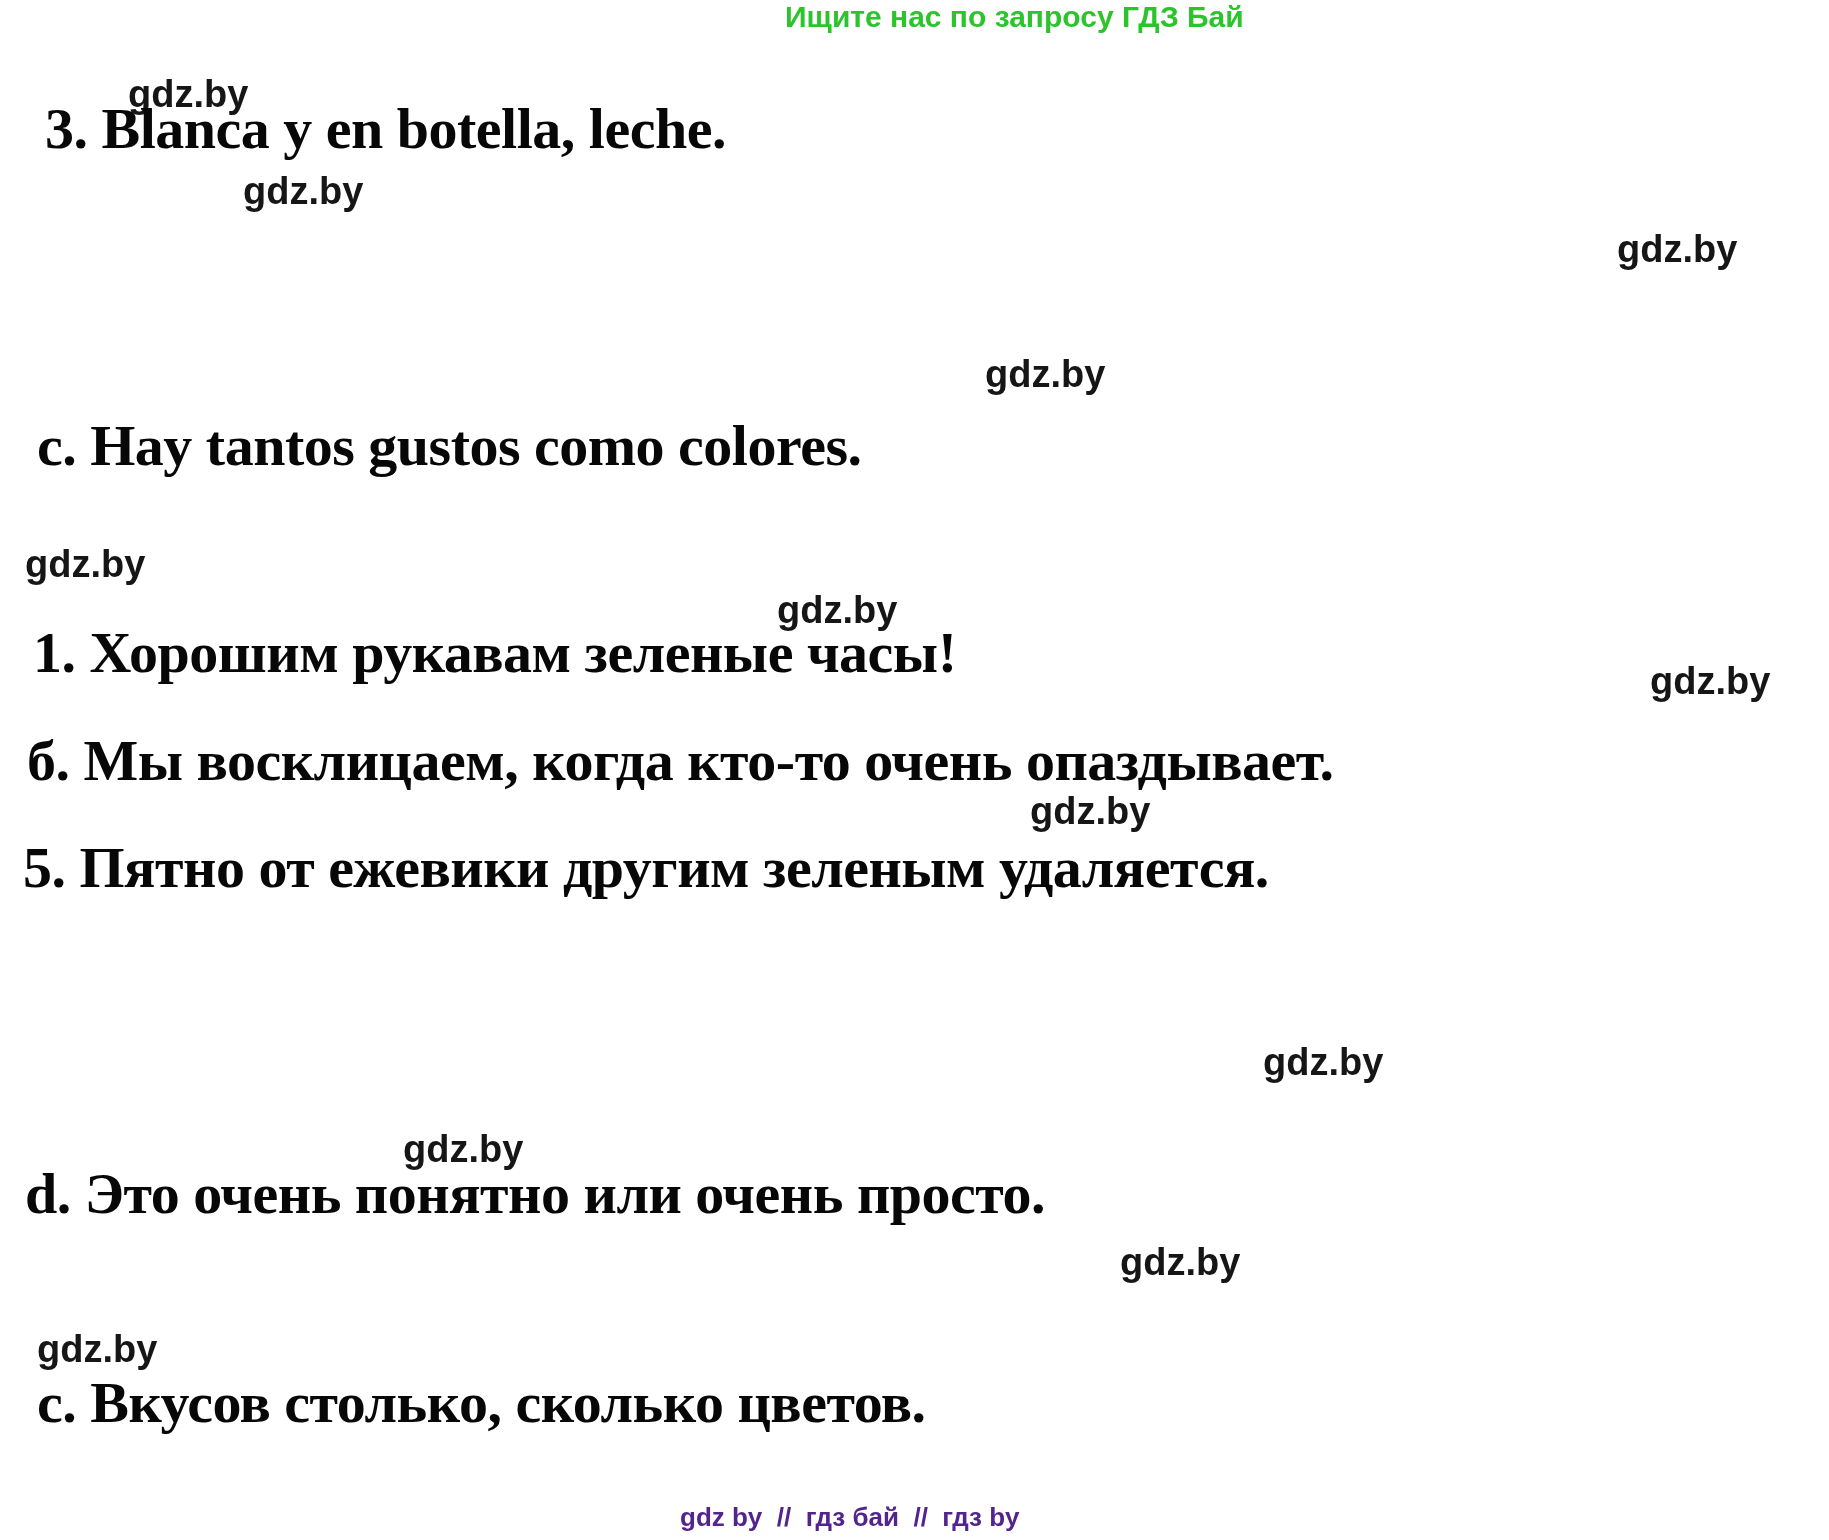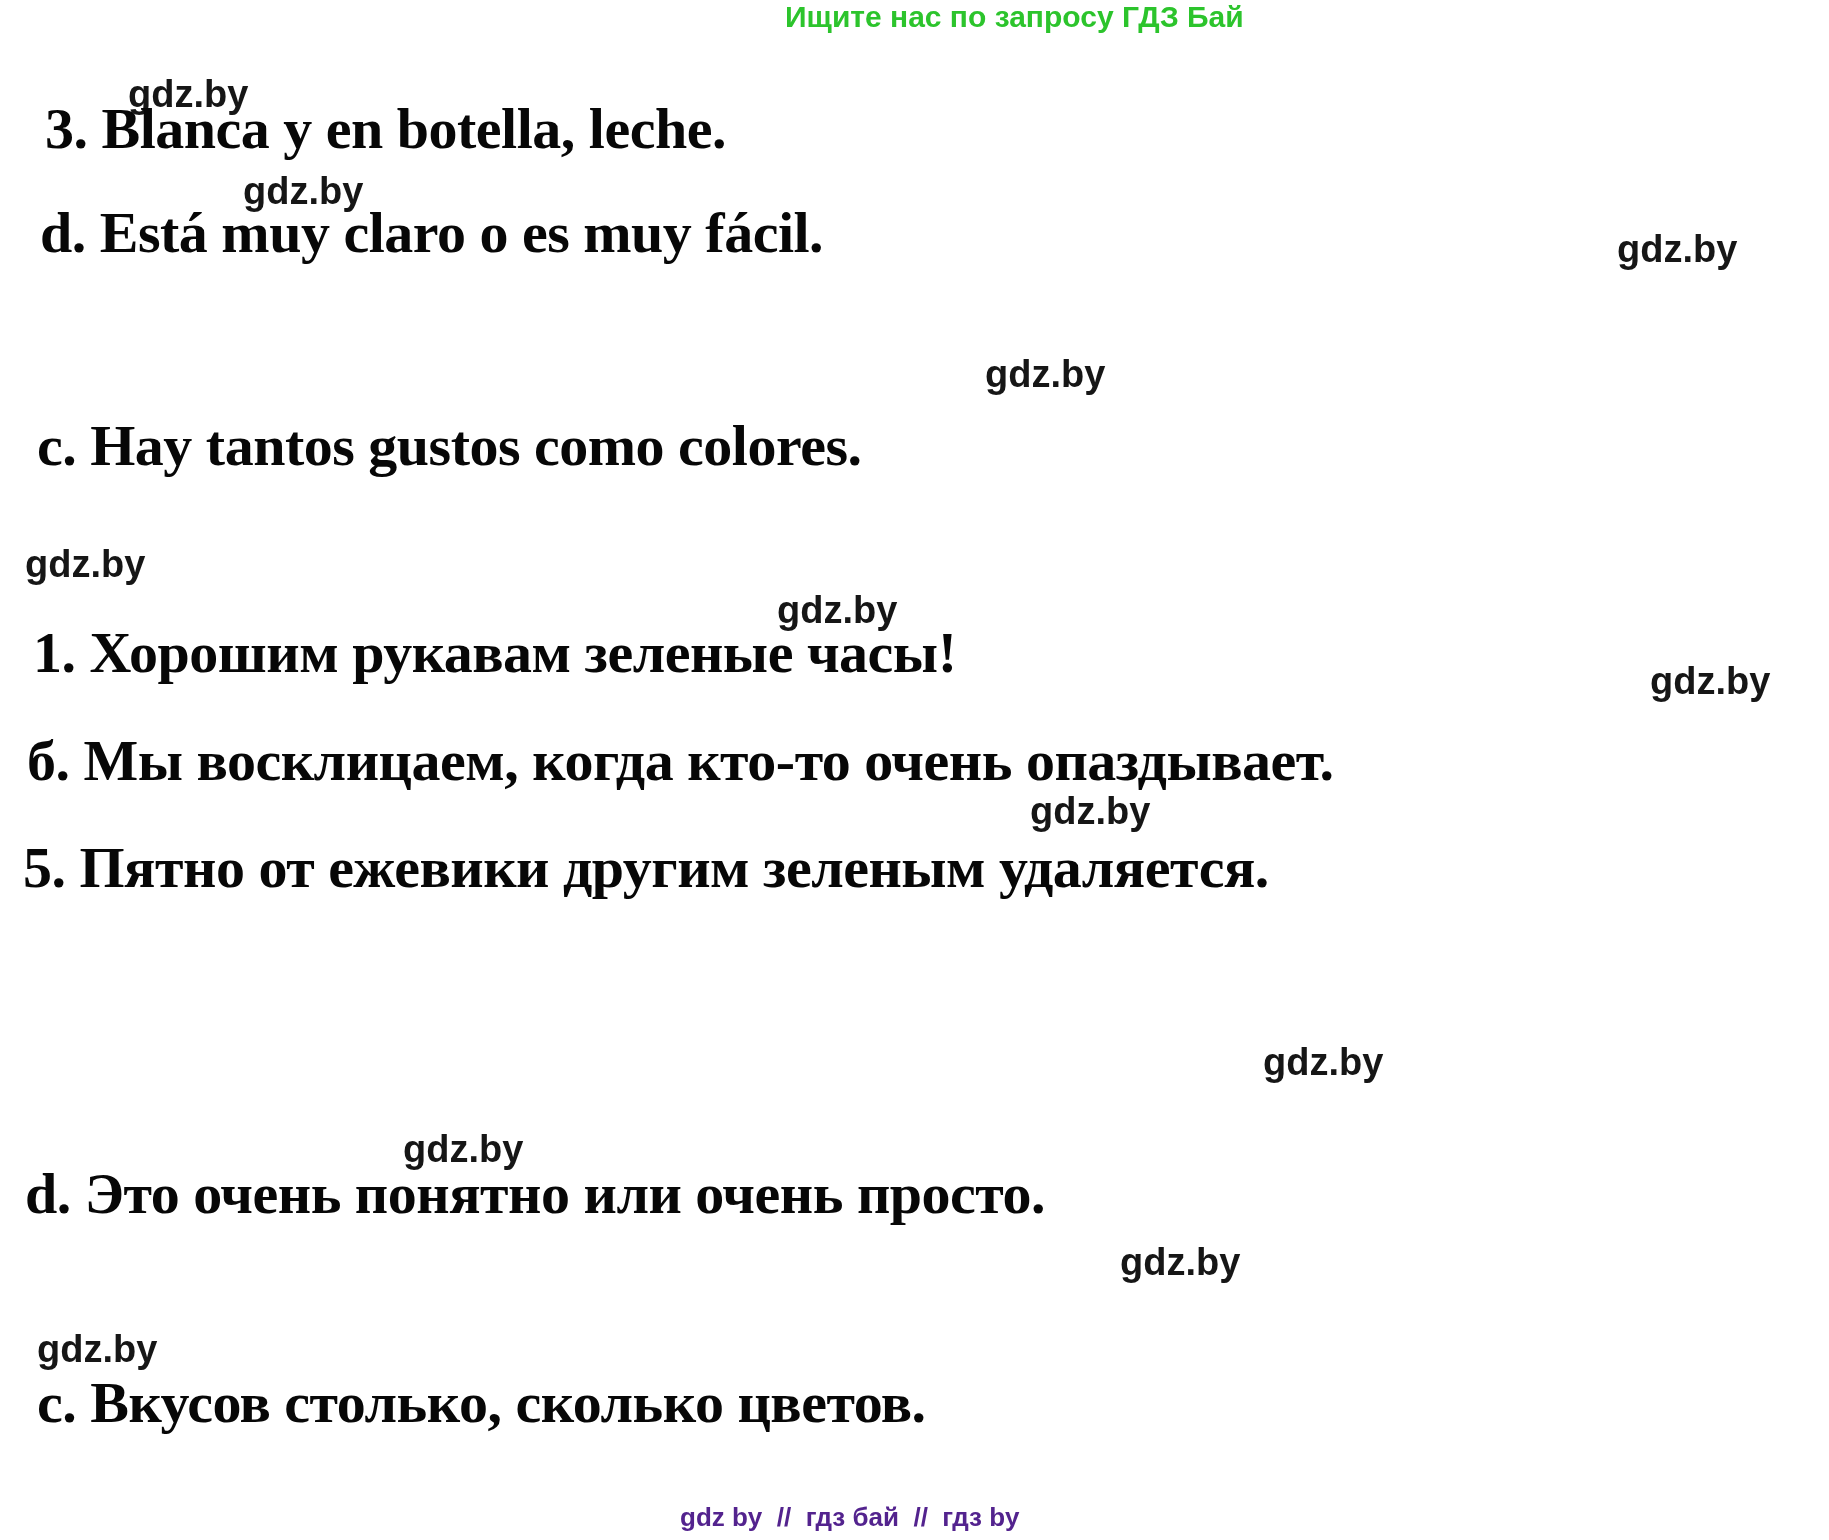--- a/index.html
+++ b/index.html
@@ -57,21 +57,20 @@
   <span class="wm" style="left:25px;   top:549px;">gdz.by</span>
   <span class="wm" style="left:777px;  top:595px;">gdz.by</span>
   <span class="wm" style="left:1650px; top:666px;">gdz.by</span>
   <span class="wm" style="left:1030px; top:796px;">gdz.by</span>
   <span class="wm" style="left:1263px; top:1047px;">gdz.by</span>
   <span class="wm" style="left:403px;  top:1134px;">gdz.by</span>
   <span class="wm" style="left:1120px; top:1247px;">gdz.by</span>
   <span class="wm" style="left:37px;   top:1334px;">gdz.by</span>
 
   <div class="line" style="left:45px; top:100px;text-align:right;">3. Blanca y en botella, leche.</div>
-  <div class="line" style="left:40px; top:204px;">d. Está muy claro o es muy fácil.</div>
   <div class="line" style="left:37px; top:417px;">c. Hay tantos gustos como colores.</div>
 
   <div class="line" style="left:33px; top:624px;">1. Хорошим рукавам зеленые часы!</div>
   <div class="line" style="left:27px; top:732px;">б. Мы восклицаем, когда кто-то очень опаздывает.</div>
   <div class="line" style="left:23px; top:839px;">5. Пятно от ежевики другим зеленым удаляется.</div>
   <div class="line" style="left:25px; top:1165px;">d. Это очень понятно или очень просто.</div>
   <div class="line" style="left:37px; top:1374px;">c. Вкусов столько, сколько цветов.</div>
 
   <div class="site-footer">gdz by  //  гдз бай  //  гдз by</div>
 

